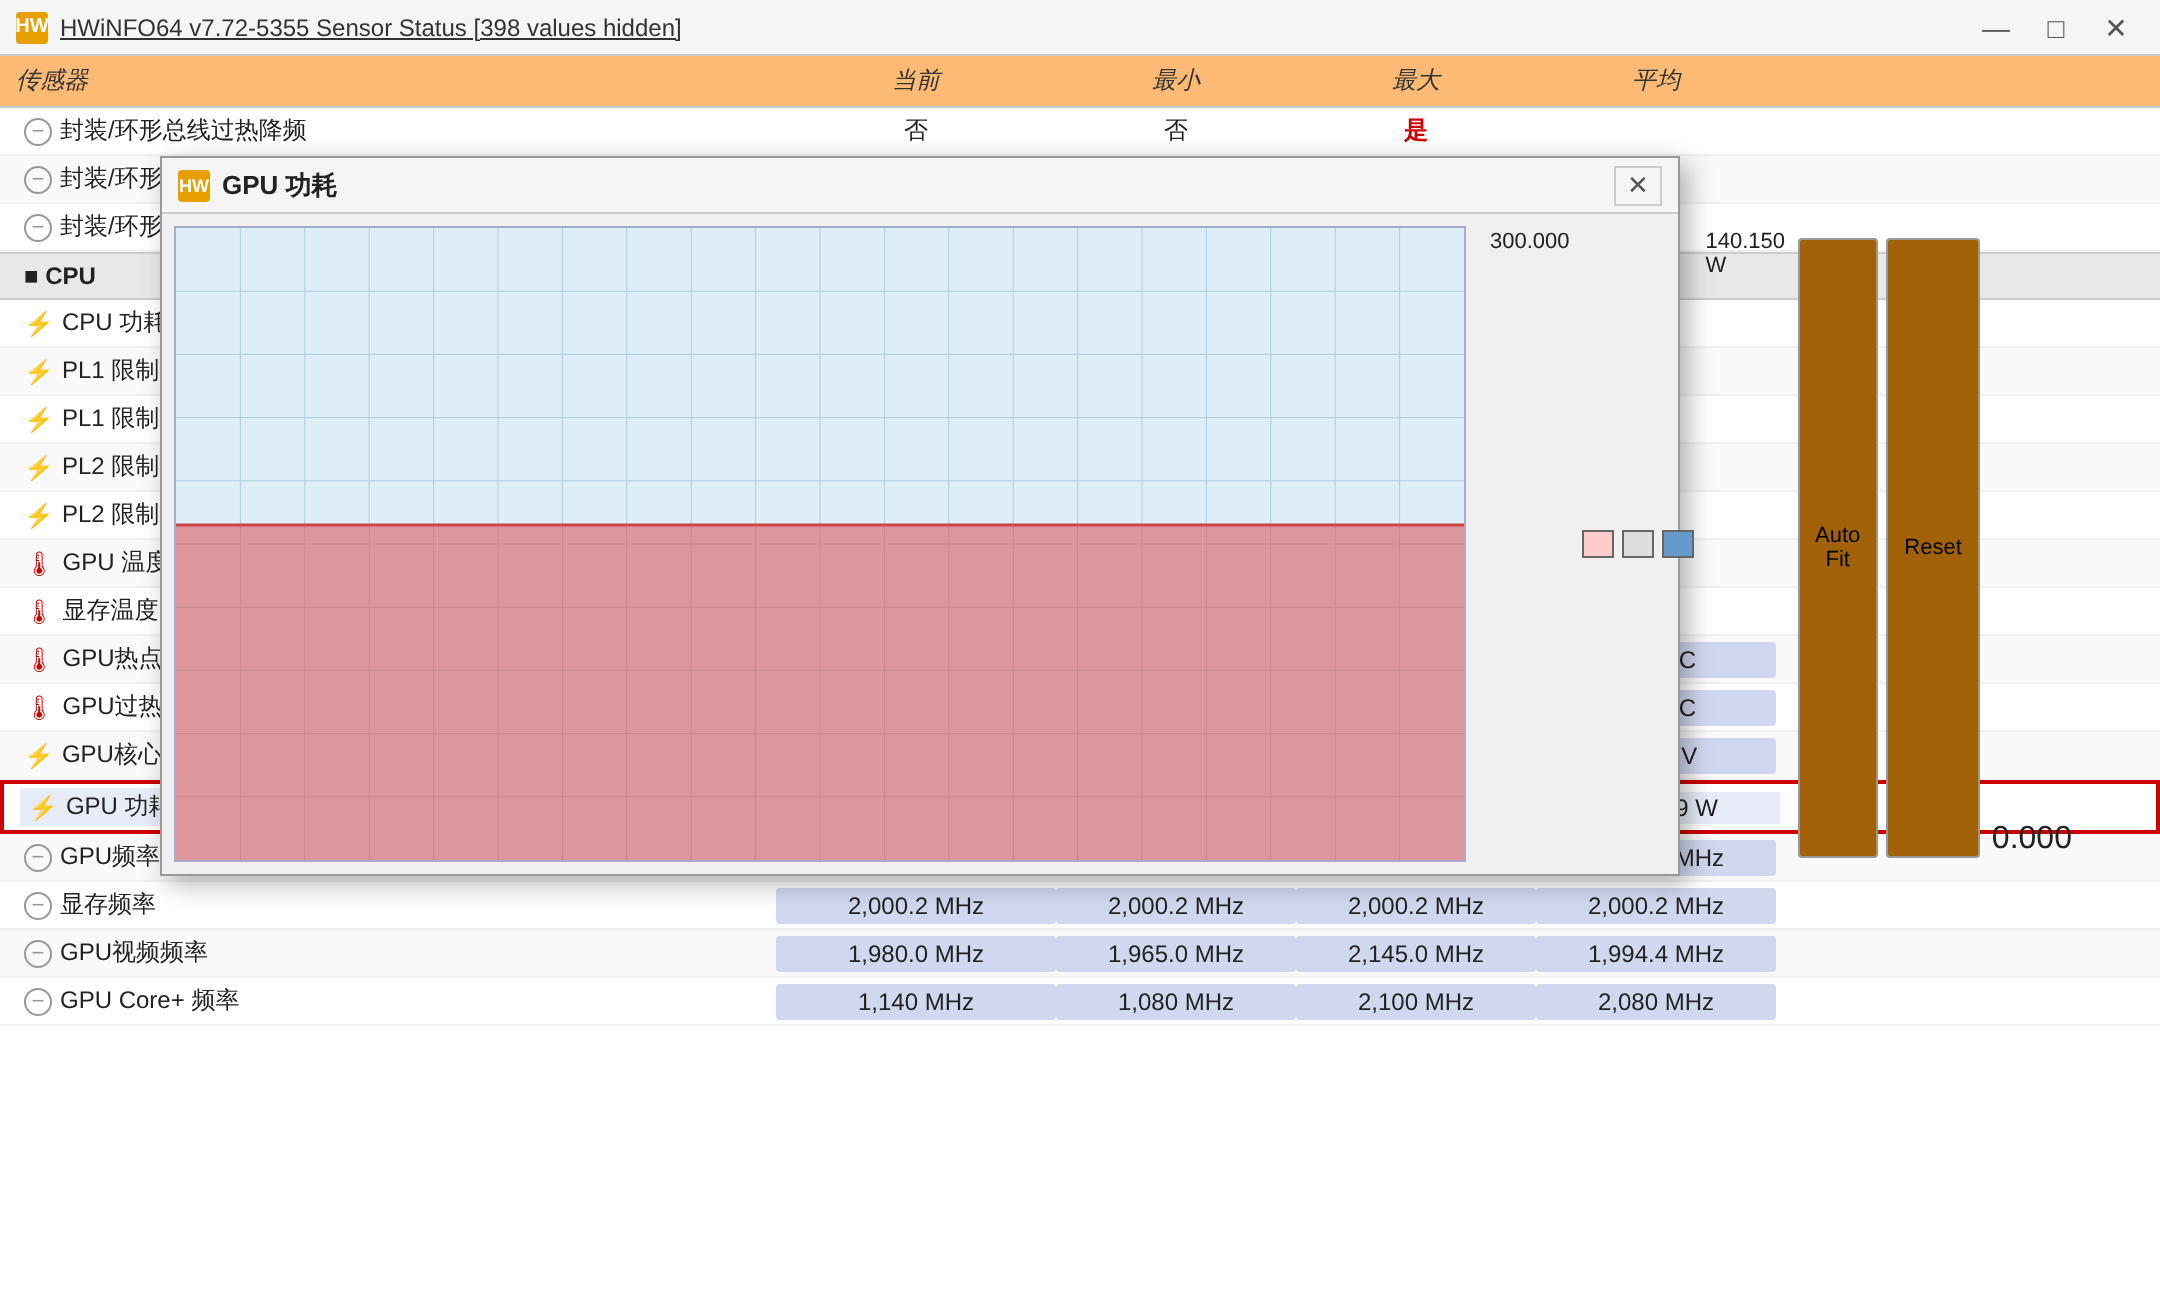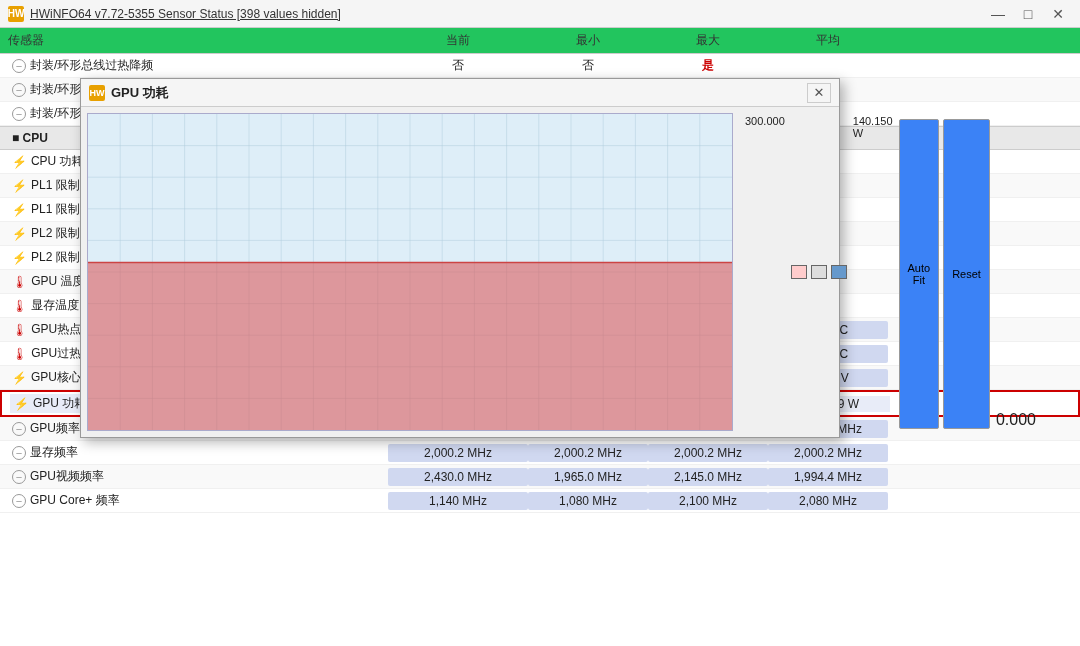--- a/index.html
+++ b/index.html
@@ -66,25 +66,26 @@
       background: #ffffff;
       height: 618px;
       overflow: hidden;
       position: relative;
     }
 
     
     .table-header {
       display: grid;
       grid-template-columns: 380px 140px 120px 120px 120px;
-      background: #22c55e;
+      background: #fdba74;
       border-bottom: 1px solid #ccc;
       padding: 3px 8px;
       height: 26px;
       align-items: center;
+      font-style: italic;
     }
     .table-header-cell {
       font-size: 12px;
       color: #333;
       text-align: center;
     }
     .table-header-cell:first-child { text-align: left; }
 
     
     .table-body {
@@ -262,21 +263,21 @@
     }
 
     .chart-buttons {
       display: flex;
       gap: 4px;
       margin-top: 4px;
     }
     .chart-btn {
       padding: 2px 8px;
       font-size: 11px;
-      background: #3b82f6;
+      background: #a16207;
       border: 1px solid #999;
       cursor: pointer;
       border-radius: 2px;
     }
 
     .chart-zero-label {
       color: #222;
       font-size: 16px;
       margin-top: auto;
     }
@@ -518,21 +519,21 @@
       <div class="table-cell value-highlighted">2,000.2 MHz</div>
       <div class="table-cell value-highlighted">2,000.2 MHz</div>
     </div>
     <div class="table-row">
       <div class="table-cell">
         <div class="row-label">
           <span class="icon-minus">−</span>
           <span>GPU视频频率</span>
         </div>
       </div>
-      <div class="table-cell value-highlighted">2,430.0 MHz</div>
+      <div class="table-cell value-highlighted">1,980.0 MHz</div>
       <div class="table-cell value-highlighted">1,965.0 MHz</div>
       <div class="table-cell value-highlighted">2,145.0 MHz</div>
       <div class="table-cell value-highlighted">1,994.4 MHz</div>
     </div>
     <div class="table-row">
       <div class="table-cell">
         <div class="row-label">
           <span class="icon-minus">−</span>
           <span>GPU Core+ 频率</span>
         </div>

